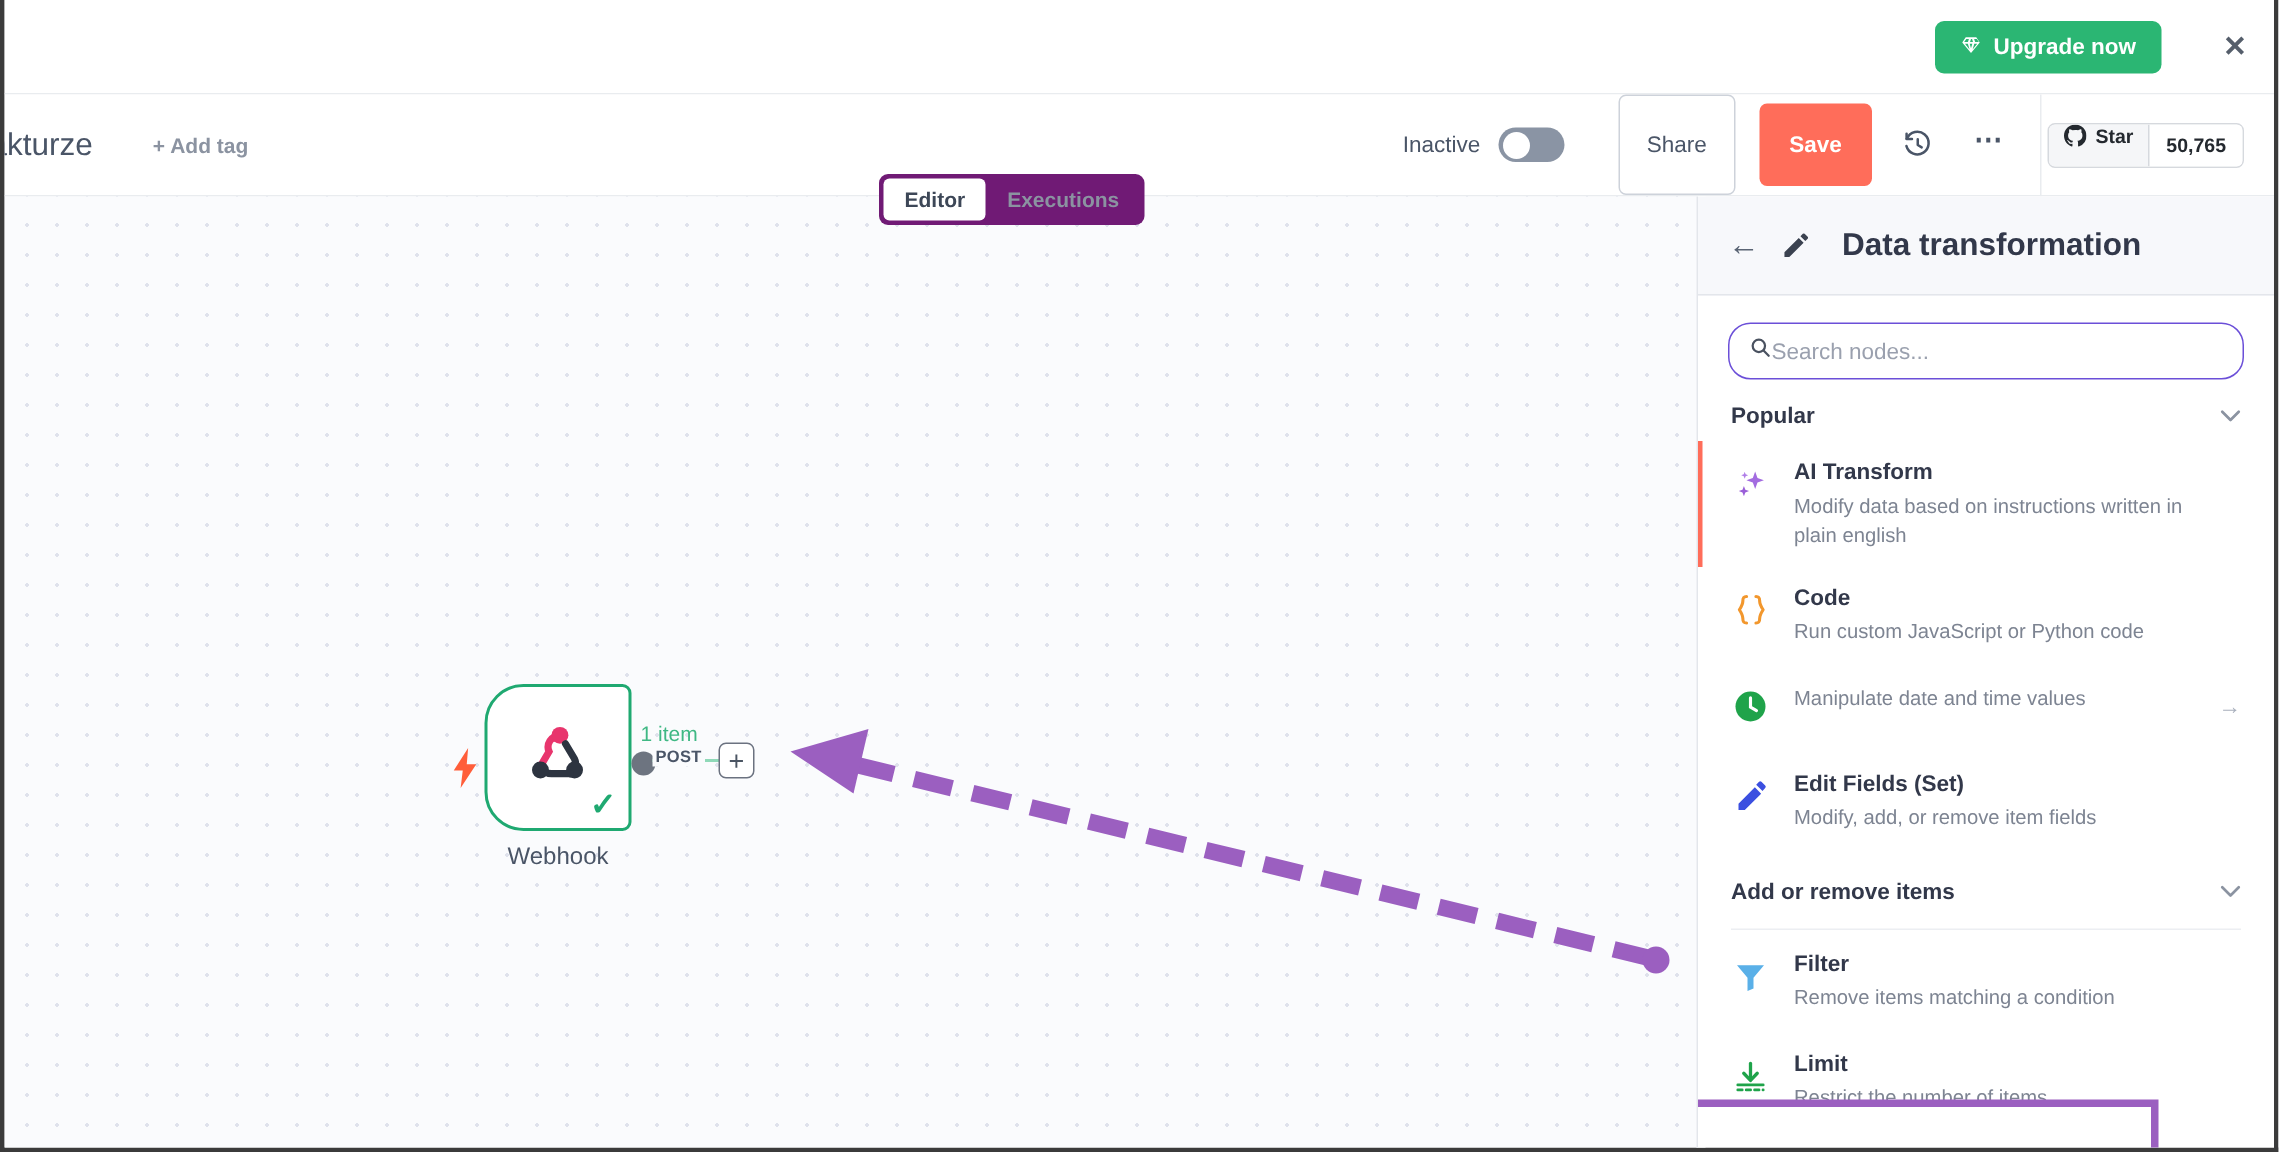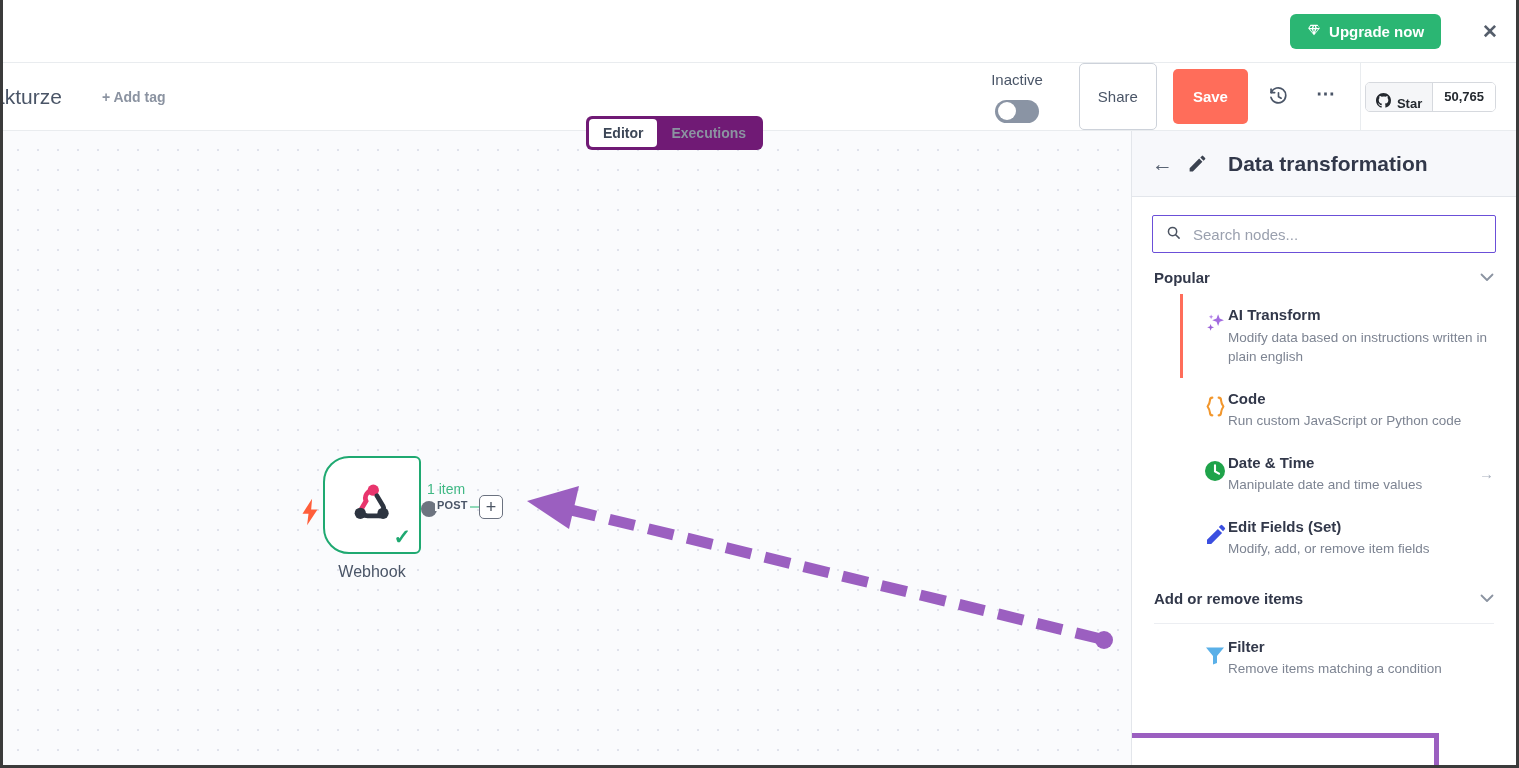--- a/index.html
+++ b/index.html
@@ -58,21 +58,21 @@
   .add-tag {
     font-size: 14px; color: #8b93a1;
     font-weight: 600;
     margin-left: 40px; cursor: pointer;
   }
   .wf-right {
     margin-left: auto; display: flex; align-items: center;
     height: 100%;
   }
   .active-toggle-wrap {
-    display: flex; align-items: center; gap: 12px; flex-direction: column;
+    display: flex; align-items: center; gap: 12px;
   }
   .active-label { font-size: 15px; color: #4a5567; }
   .toggle {
     width: 44px; height: 23px; border-radius: 12px;
     background: #8a94a4; position: relative; cursor: pointer;
   }
   .toggle .knob {
     position: absolute; top: 2.5px; left: 3px;
     width: 18px; height: 18px; border-radius: 50%;
     background: #ffffff;
@@ -97,21 +97,21 @@
     width: 26px; height: 26px; color: #4a5567;
   }
   .dots-btn { margin-left: 24px; letter-spacing: 2px; font-size: 19px; color: #4a5567; font-weight: bold; cursor: pointer; line-height: 0.4; padding-bottom: 6px;}
   .star-group {
     margin-left: 28px; margin-right: 20px;
     display: flex; align-items: stretch;
     border: 1px solid #d6d9de; border-radius: 5px;
     overflow: hidden; cursor: pointer; height: 30px;
   }
   .star-left {
-    display: flex; align-items: flex-end; gap: 6px;
+    display: flex; align-items: flex-start; gap: 6px;
     background: #f5f6f8; padding: 0 10px;
     font-size: 13px; color: #24292f; font-weight: bold;
   }
   .star-count {
     display: flex; align-items: center;
     background: #ffffff; padding: 0 11px;
     border-left: 1px solid #d6d9de;
     font-size: 13px; color: #24292f; font-weight: bold;
   }
   .header-divider {
@@ -213,46 +213,45 @@
   }
   .back-arrow { font-size: 21px; color: #5a6474; cursor: pointer; line-height: 1; }
   .pencil-head { cursor: pointer; display: flex; align-items: center; }
   .panel-title {
     font-size: 21px; color: #32384a; font-weight: bold;
     margin-left: 6px;
     text-align: right;
   }
   .search-wrap { padding: 18px 20px 0 20px; }
   .search-box {
-    display: flex; align-items: center; gap: 12px;
-    border: 1px solid #6b4fd8; border-radius: 2px;
+    display: flex; align-items: center; 
+    border: 1px solid #6b4fd8; border-radius: 15px;
     height: 38px; padding: 0 13px;
   }
   .search-input {
     border: none; outline: none; flex: 1;
     font-size: 15px; color: #32384a;
     font-family: "Liberation Sans", sans-serif;
     background: transparent;
   }
   .search-input::placeholder { color: #9aa0ae; }
 
   .section-head {
     display: flex; align-items: center; justify-content: space-between;
     padding: 16px 22px 8px 22px;
     cursor: pointer;
   }
   .section-head .stitle { font-size: 15px; font-weight: bold; color: #32384a; }
   .chev { color: #8b93a1; font-size: 13px; }
 
   .node-item {
-    display: flex; align-items: flex-start; 
+    display: flex; align-items: flex-start; gap: 16px;
     padding: 11px 22px 11px 22px;
     cursor: pointer; position: relative;
     min-height: 60px;
-    margin-left: 48px;
   }
   .node-item .ic {
     width: 26px; min-width: 26px; height: 26px;
     display: flex; align-items: center; justify-content: center;
     margin-top: 5px;
   }
   .ni-text { flex: 1; }
   .ni-title { font-size: 15px; font-weight: bold; color: #32384a; line-height: 1.3; }
   .ni-desc { font-size: 13.5px; color: #7d8492; line-height: 1.45; margin-top: 3px; max-width: 290px;}
   .ni-arrow { color: #a9b0bd; font-size: 15px; align-self: center; margin-left: 6px;}
@@ -434,21 +433,20 @@
     </div>
 
     <div class="node-item">
       <div class="ic">
         <svg width="24" height="24" viewBox="0 0 24 24" aria-hidden="true">
           <circle cx="12" cy="12" r="10" fill="#1fa34a"></circle>
           <path d="M12 6.2v6.2l4 2.3" fill="none" stroke="#ffffff" stroke-width="2.1" stroke-linecap="round"></path>
         </svg>
       </div>
       <div class="ni-text">
-        <div class="ni-title">Date &amp; Time</div>
         <div class="ni-desc">Manipulate date and time values</div>
       </div>
       <span class="ni-arrow">→</span>
     </div>
 
     <div class="node-item">
       <div class="ic">
         <svg width="24" height="24" viewBox="0 0 24 24" fill="#3b4fe0" aria-hidden="true">
           <path d="M4 16.8V21h4.2L19.1 10.1l-4.2-4.2L4 16.8zM21.8 6.3a1.1 1.1 0 0 0 0-1.6l-2.5-2.5a1.1 1.1 0 0 0-1.6 0l-1.9 1.9 4.2 4.2 1.8-2z"></path>
         </svg>
@@ -474,20 +472,34 @@
         <svg width="24" height="24" viewBox="0 0 24 24" fill="#5ab0e8" aria-hidden="true">
           <path d="M3 4.5h18l-7 8.4V20l-4 1.6v-8.7z"></path>
         </svg>
       </div>
       <div class="ni-text">
         <div class="ni-title">Filter</div>
         <div class="ni-desc">Remove items matching a condition</div>
       </div>
     </div>
 
+    <div class="node-item" style="padding-top:14px;">
+      <div class="ic">
+        <svg width="24" height="24" viewBox="0 0 24 24" aria-hidden="true">
+          <path d="M12 3v10" stroke="#1fa34a" stroke-width="2.2" stroke-linecap="round"></path>
+          <path d="M7.5 9.5L12 14.3l4.5-4.8" fill="none" stroke="#1fa34a" stroke-width="2.2" stroke-linecap="round" stroke-linejoin="round"></path>
+          <path d="M3.5 17.3h17" stroke="#1fa34a" stroke-width="1.8" stroke-linecap="round"></path>
+          <path d="M3.5 20.6h17" stroke="#1fa34a" stroke-width="1.8" stroke-linecap="round" stroke-dasharray="3 2.6"></path>
+        </svg>
+      </div>
+      <div class="ni-text">
+        <div class="ni-title">Limit</div>
+        <div class="ni-desc">Restrict the number of items</div>
+      </div>
+    </div>
 
     <div class="node-item" style="padding-top:12px;">
       
       
       
     </div>
 
     <div class="highlight-box"></div>
   </div>
 

